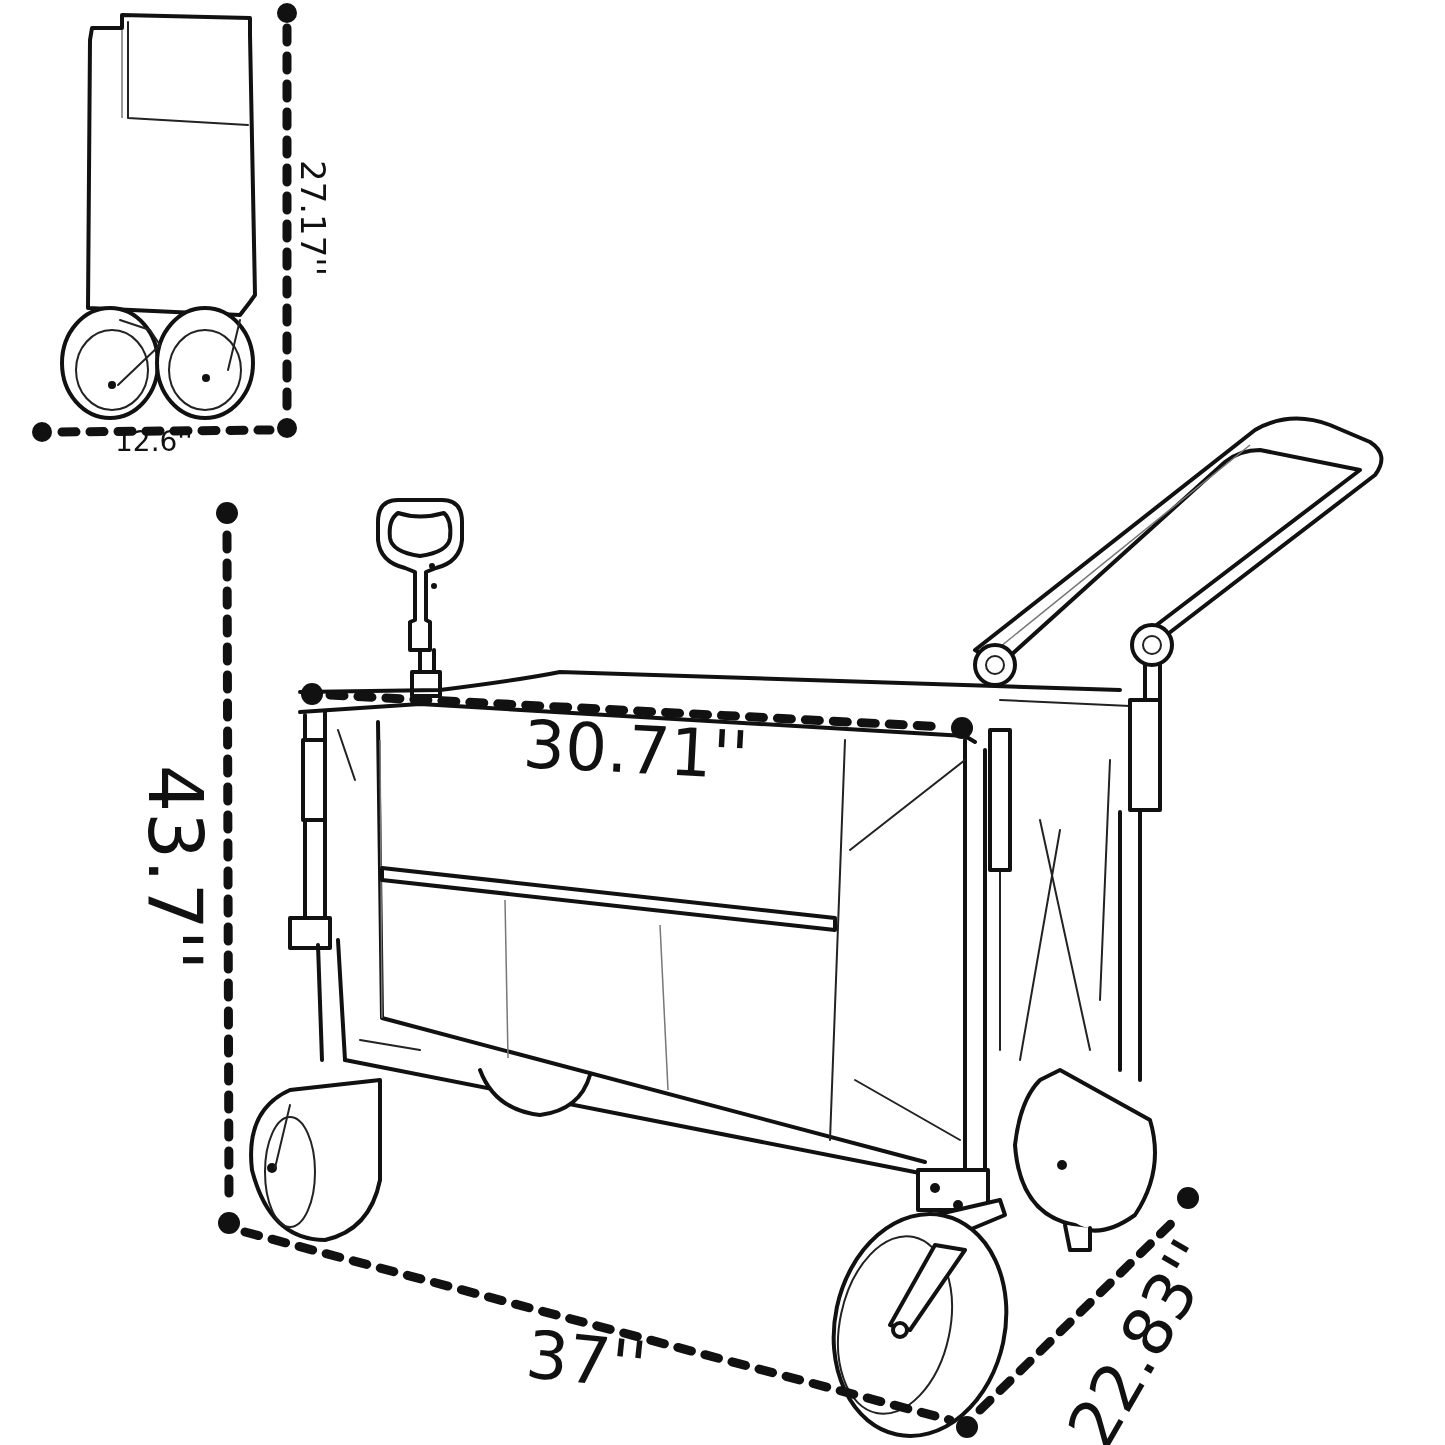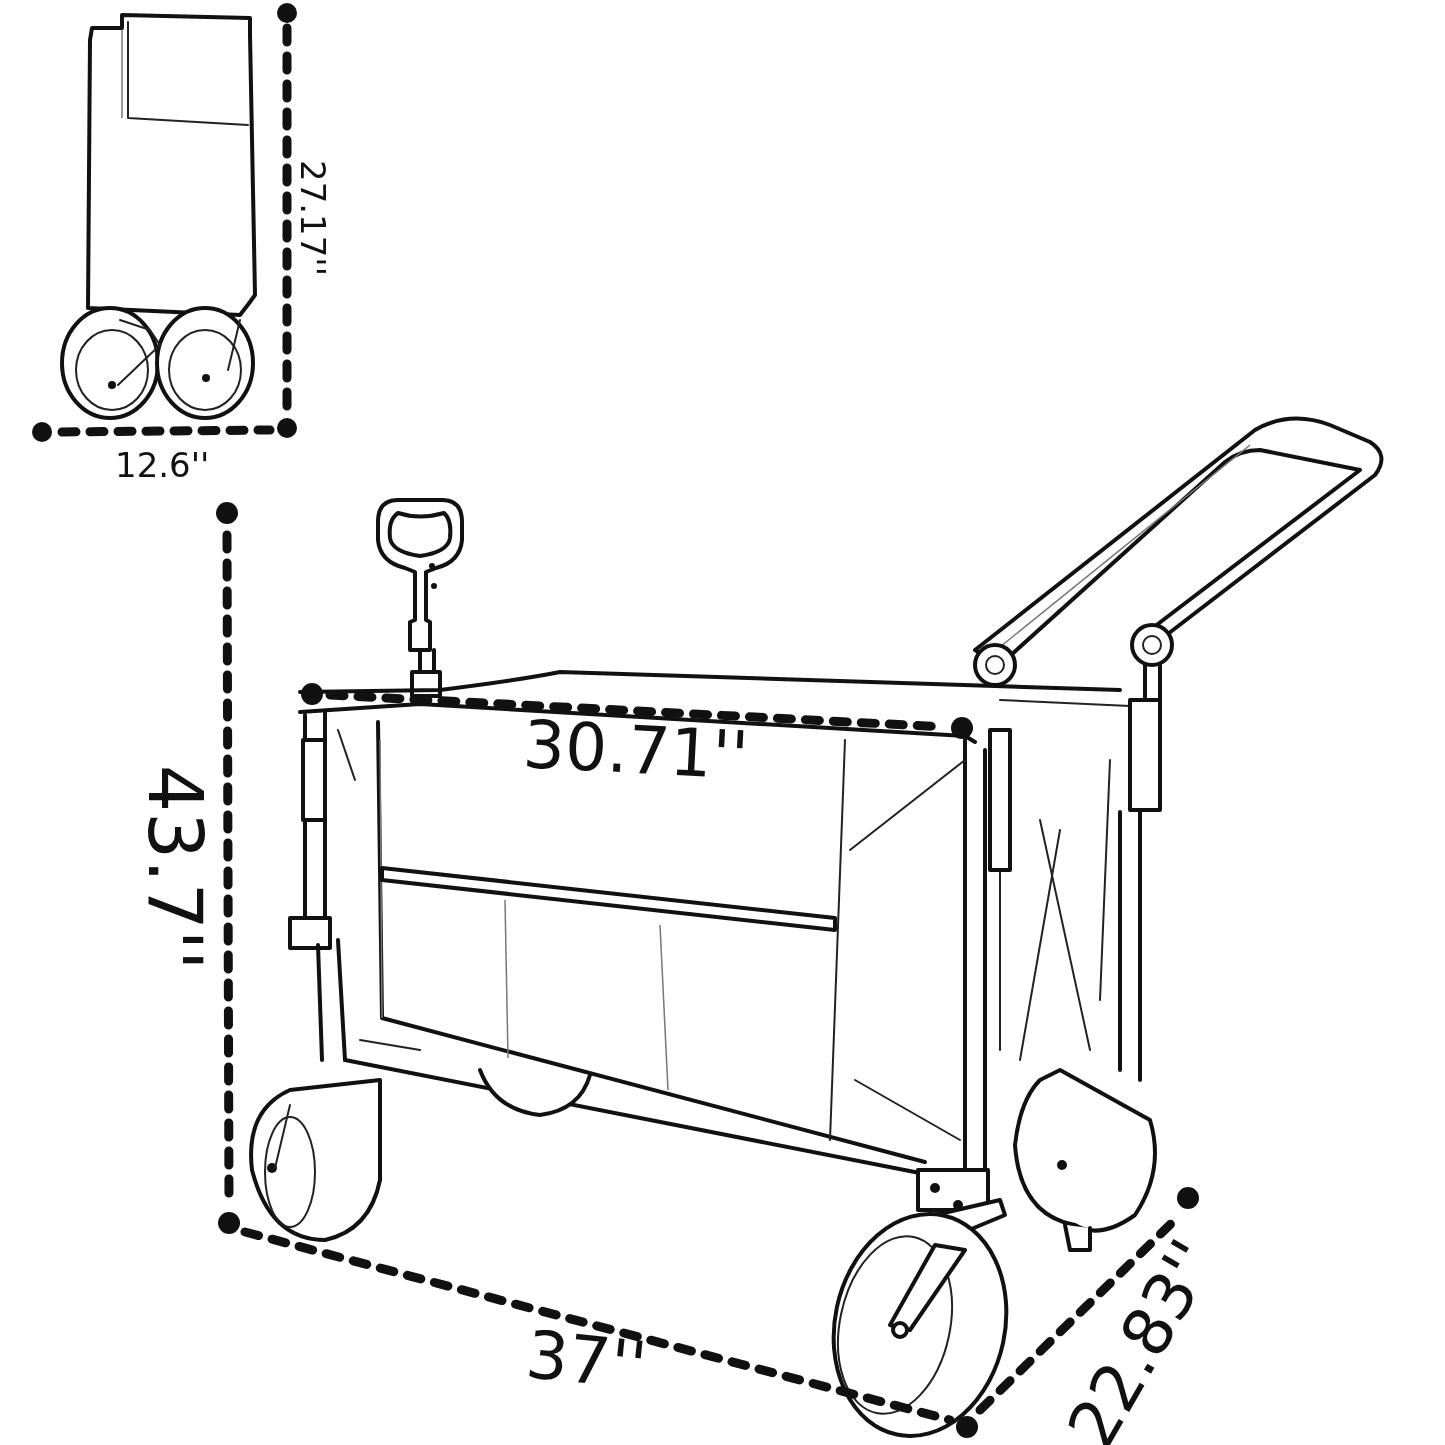--- a/index.html
+++ b/index.html
@@ -134,21 +134,21 @@
     <circle class="dot" cx="967" cy="1427" r="11"></circle>
   </g>
   <g>
     <line class="dash" x1="980" y1="1410" x2="1180" y2="1215"></line>
     <circle class="dot" cx="1188" cy="1198" r="11"></circle>
   </g>
 </svg>
 
 <div class="label" style="left:330px; top:160px; font-size:34px; transform: rotate(90deg);">27.17''</div>
 
-<div class="label" style="left:115px; top:448px; font-size:34px;">12.6''</div>
+<div class="label" style="left:115px; top:428px; font-size:28px;">12.6''</div>
 
 <div class="label" style="left:212px; top:765px; font-size:74px; transform: rotate(90deg);">43.7''</div>
 
 <div class="label" style="left:525px; top:712px; font-size:66px; transform: rotate(3deg);">30.71''</div>
 
 <div class="label" style="left:530px; top:1322px; font-size:66px; transform: rotate(6deg);">37''</div>
 
 <div class="label" style="left:1058px; top:1425px; font-size:66px; transform: rotate(-60deg);">22.83''</div>
 
 </body></html>

